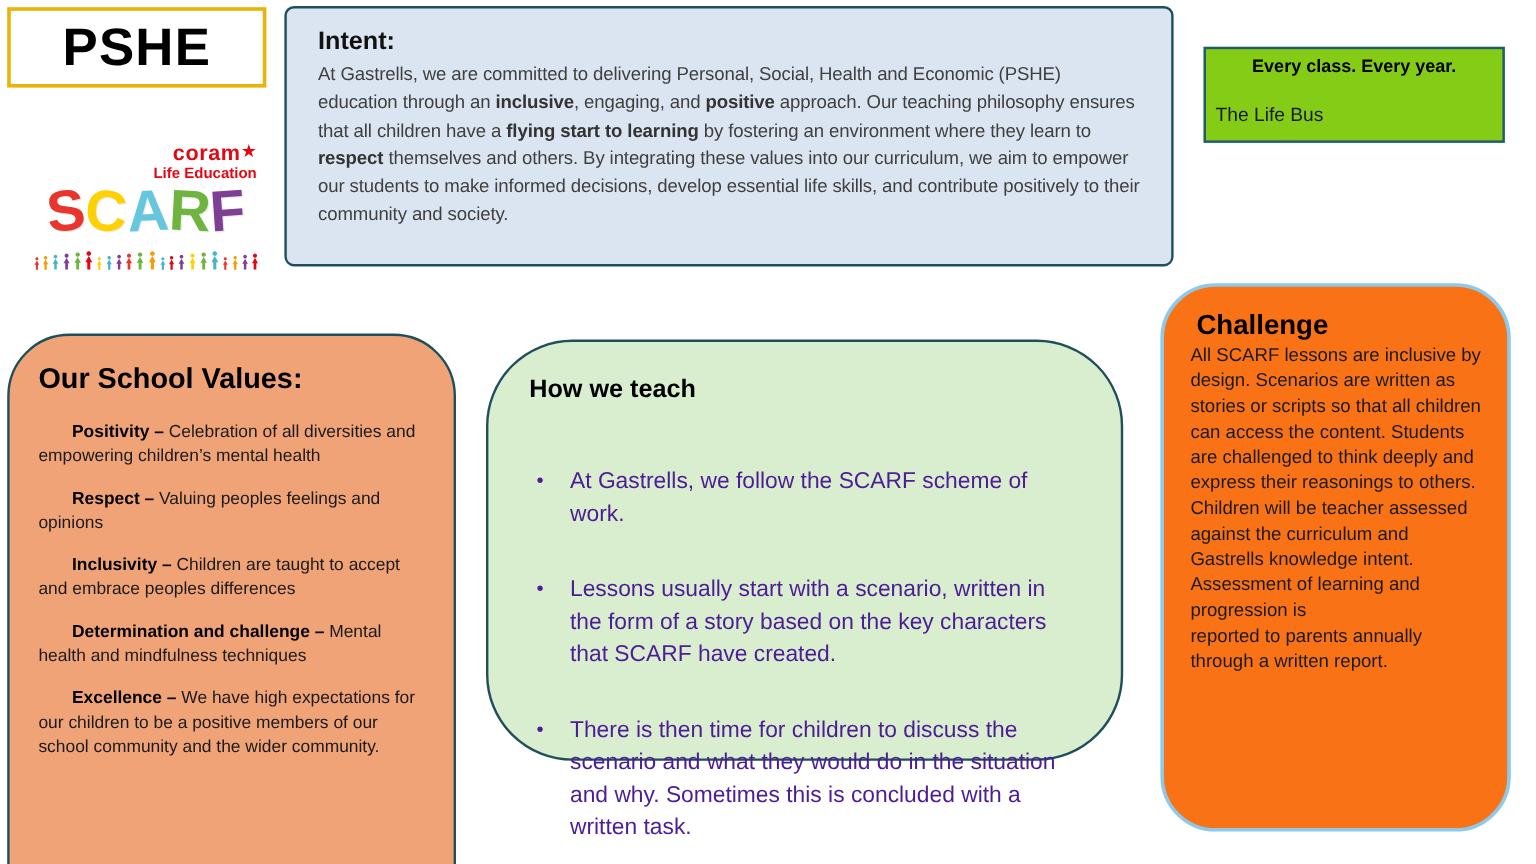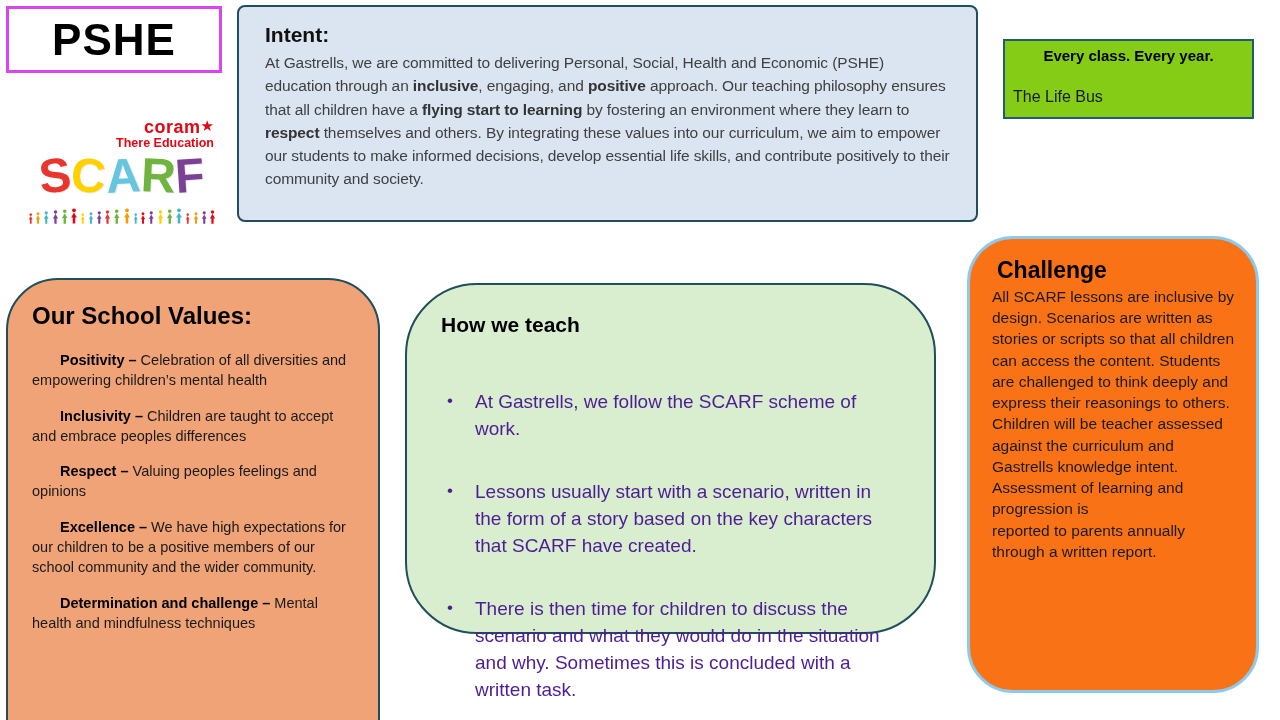--- a/index.html
+++ b/index.html
@@ -2,21 +2,21 @@
 <html><head>
 <meta charset="utf-8">
 <style>
   * { margin:0; padding:0; box-sizing:border-box; }
   html,body { width:1280px; height:720px; background:#ffffff; font-family:"Liberation Sans", sans-serif; }
   .slide { position:relative; width:1280px; height:720px; background:#ffffff; overflow:hidden; }
 
   
   .pshe-box {
     position:absolute; left:6px; top:6px; width:216px; height:67px;
-    background:#ffffff; border:3px solid #d946ef;
+    background:#ffffff; border:3px solid #eab308;
     display:flex; align-items:center; justify-content:center;
   }
   .pshe-box span { font-size:44px; font-weight:bold; color:#000; letter-spacing:1px; }
 
   
   .logo { position:absolute; left:22px; top:118px; width:200px; }
   .coram-line { text-align:right; padding-right:8px; line-height:1.05; }
   .coram-text { color:#e30613; font-weight:bold; font-size:18px; letter-spacing:0.5px; }
   .coram-star { color:#e30613; font-size:15px; vertical-align:2px; }
   .life-ed { color:#e30613; font-weight:bold; font-size:12.5px; }
@@ -80,21 +80,21 @@
 
 <div class="slide">
 
   <div class="pshe-box">
     <span>PSHE</span>
   </div>
 
   <div class="logo">
     <div class="coram-line">
       <span class="coram-text">coram</span><span class="coram-star">★</span>
-      <div class="life-ed">There Education</div>
+      <div class="life-ed">Life Education</div>
     </div>
     <div class="scarf-word" id="scarf-word"><span style="color: rgb(232, 53, 46); transform: rotate(-6deg);">S</span><span style="color: rgb(255, 209, 0); transform: rotate(4deg);">C</span><span style="color: rgb(102, 198, 222); transform: rotate(-3deg);">A</span><span style="color: rgb(111, 180, 63); transform: rotate(3deg);">R</span><span style="color: rgb(126, 64, 148); transform: rotate(-4deg);">F</span></div>
     <div class="people-row" id="people-row">
         <svg viewBox="0 0 10 20" width="5.5" height="11">
           <path d="M5 0.5 A2.4 2.4 0 1 1 4.99 0.5 Z M5 5.5 L8.6 12 L6.6 12 L6.6 19.5 L3.4 19.5 L3.4 12 L1.4 12 Z" fill="#e8352e"></path>
         </svg>
         <svg viewBox="0 0 10 20" width="6" height="12">
           <path d="M5 0.5 A2.4 2.4 0 1 1 4.99 0.5 Z M5 5.5 L8.6 12 L6.6 12 L6.6 19.5 L3.4 19.5 L3.4 12 L1.4 12 Z" fill="#f59c00"></path>
         </svg>
         <svg viewBox="0 0 10 20" width="6.5" height="13">
@@ -167,24 +167,24 @@
 
   <div class="lifebus-box">
     <div class="lb-head">Every class. Every year.</div>
     <div class="lb-body">The Life Bus</div>
   </div>
 
   <div class="rbox values-box">
     <h2>Our School Values:</h2>
     <div id="values-list">
         <p><b>Positivity – </b><span>Celebration of all diversities and empowering children’s mental health</span></p>
+        <p><b>Respect – </b><span>Valuing peoples feelings and opinions</span></p>
         <p><b>Inclusivity – </b><span>Children are taught to accept and embrace peoples differences</span></p>
-        <p><b>Respect – </b><span>Valuing peoples feelings and opinions</span></p>
+        <p><b>Determination and challenge – </b><span>Mental health and mindfulness techniques</span></p>
         <p><b>Excellence – </b><span>We have high expectations for our children to be a positive members of our school community and the wider community.</span></p>
-        <p><b>Determination and challenge – </b><span>Mental health and mindfulness techniques</span></p>
       </div>
   </div>
 
   <div class="rbox teach-box">
     <h2>How we teach</h2>
     <ul id="teach-list">
         <li>At Gastrells, we follow the SCARF scheme of work.</li>
         <li>Lessons usually start with a scenario, written in the form of a story based on the key characters that SCARF have created.</li>
         <li>There is then time for children to discuss the scenario and what they would do in the situation and why. Sometimes this is concluded with a written task.</li>
       </ul>

